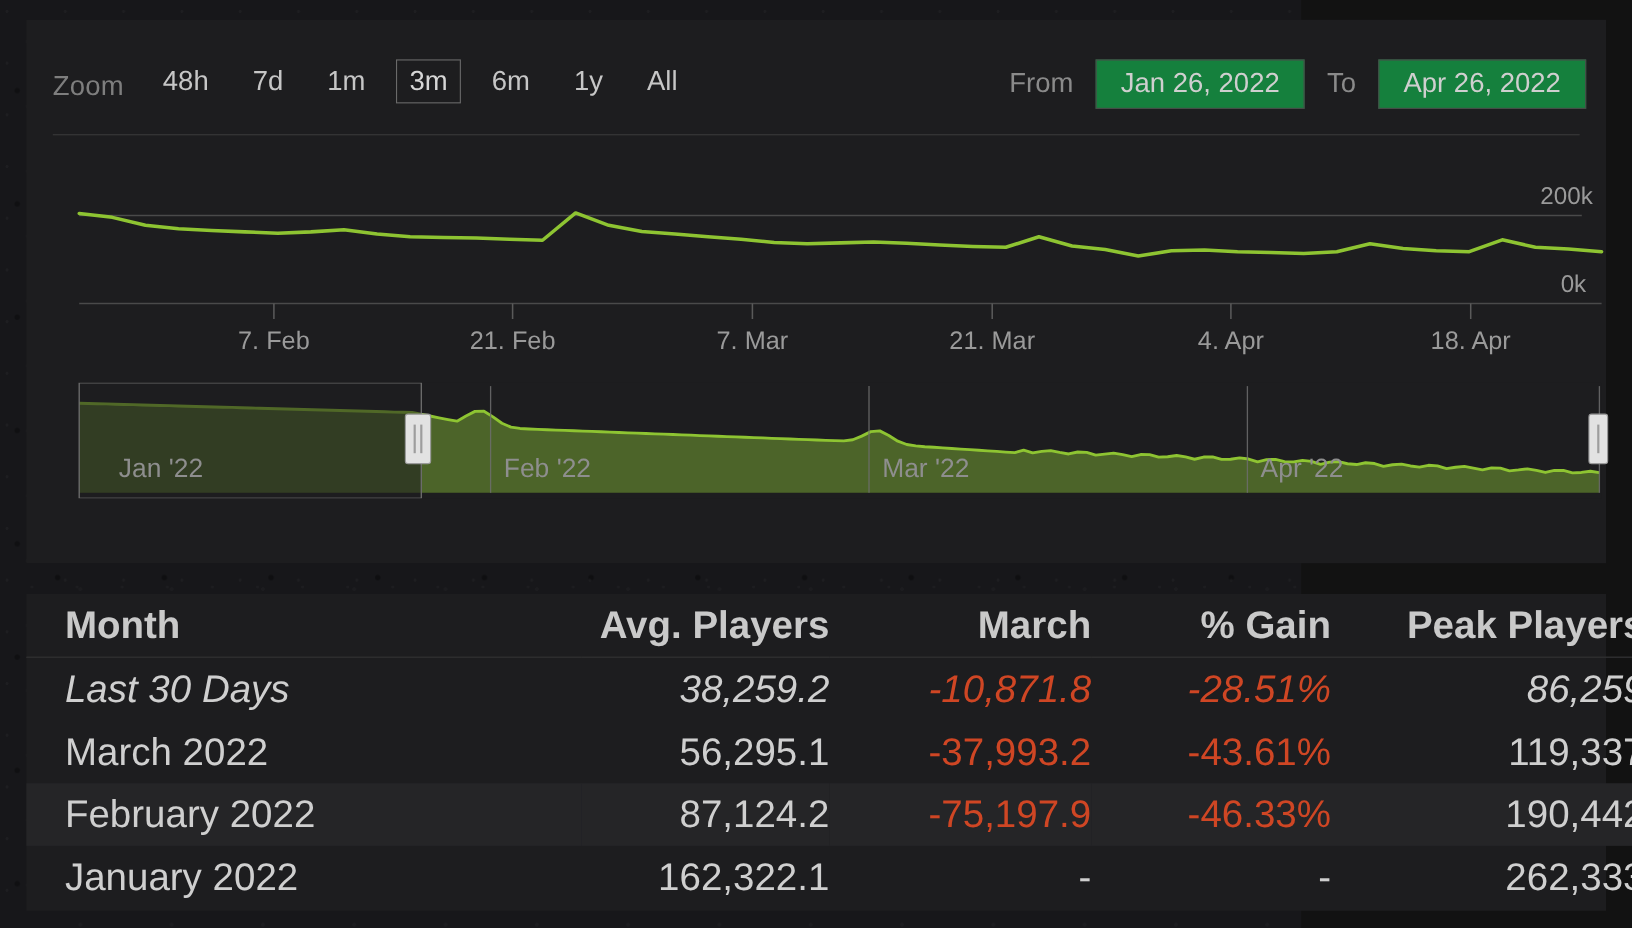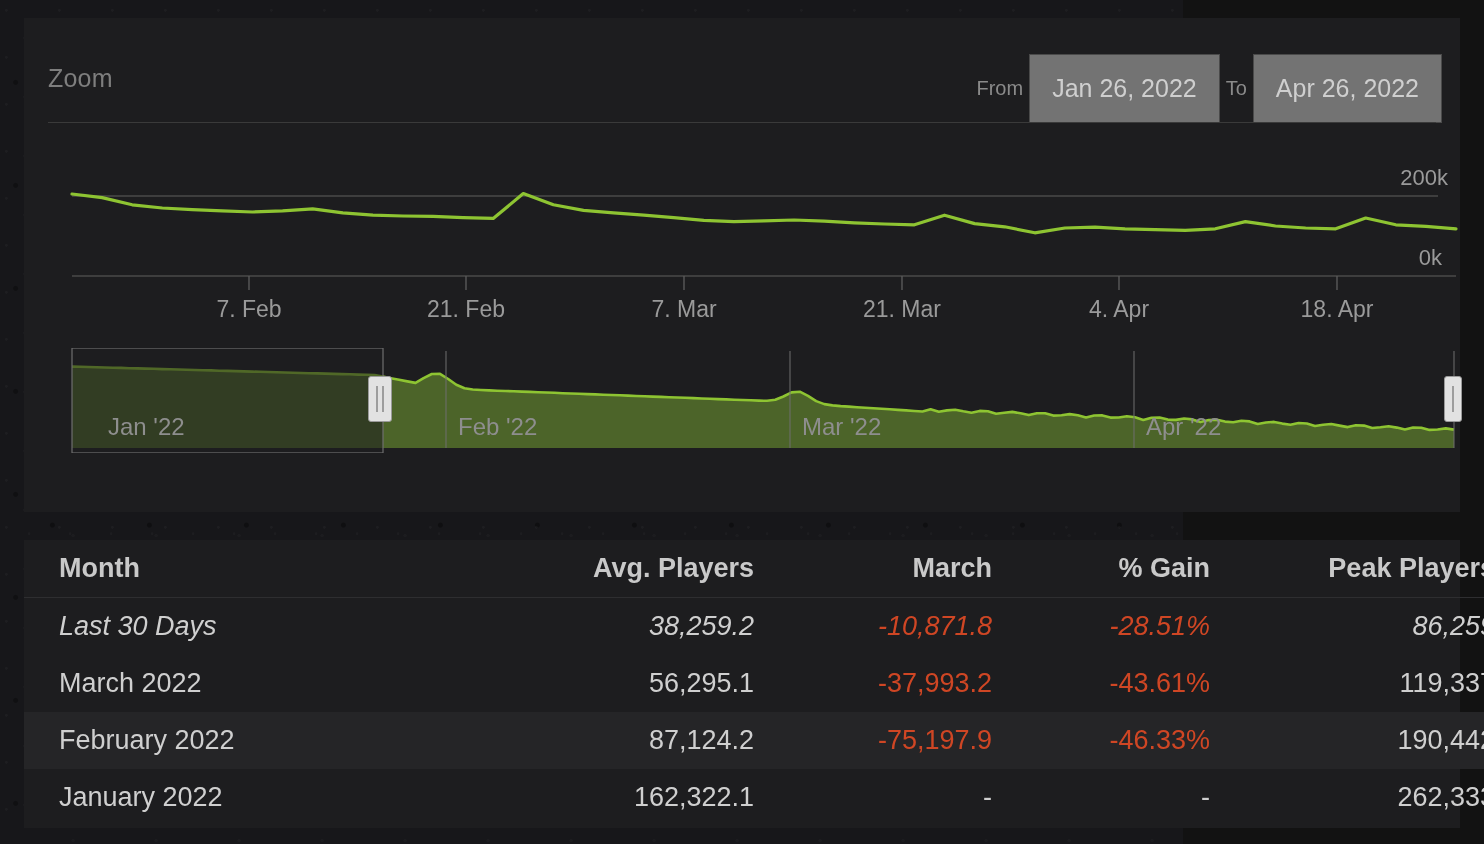--- a/index.html
+++ b/index.html
@@ -35,24 +35,24 @@
     letter-spacing:.2px;
   }
   .zoom-btns{position:absolute;left:112px;top:36px;display:flex;align-items:center;}
   .zbtn{
     font-size:25px;color:#c6c6c6;padding:4px 11px;margin-right:16px;
     border:1px solid transparent;cursor:pointer;line-height:30px;
   }
   .zbtn.active{border:1px solid #6a6a6a;color:#d6d6d6;}
 
   .range{position:absolute;right:18px;top:36px;display:flex;align-items:center;}
-  .range-lbl{font-size:20px;color:#8a8a8a;margin:0 6px;}
+  .range-lbl{font-size:25px;color:#8a8a8a;margin:0 20px;}
   .range-box{
     border:1px solid #4a4a4a;color:#cfcfcf;font-size:25px;
-    padding:19px 22px;line-height:29px;cursor:pointer;background:#737373;
+    padding:7px 22px;line-height:29px;cursor:pointer;background:#15803d;
   }
 
   .divider{
     position:absolute;left:24px;top:104px;width:1388px;height:1px;background:#3a3a3a;
   }
 
   
   .plot{position:absolute;left:24px;top:120px;width:1412px;height:190px;}
   .plot svg{display:block;}
   .ylabel{
@@ -79,21 +79,21 @@
 
   .compare{
     position:absolute;right:22px;top:460px;font-size:30px;color:#f2f2f2;cursor:pointer;
   }
 
   
   .table-panel{
     position:absolute;left:24px;top:540px;width:1436px;height:288px;background:#1d1d1f;
   }
   table{width:100%;border-collapse:collapse;table-layout:fixed;}
-  th,td{font-size:27px;padding:0;height:57px;vertical-align:middle;}
+  th,td{font-size:35px;padding:0;height:57px;vertical-align:middle;}
   th{color:#c9c9c9;font-weight:bold;}
   th.c0,td.c0{width:470px;text-align:left;padding-left:35px;}
   th.c1,td.c1{width:225px;text-align:right;}
   th.c2,td.c2{width:238px;text-align:right;}
   th.c3,td.c3{width:218px;text-align:right;}
   th.c4,td.c4{width:285px;text-align:right;padding-right:21px;}
   td{color:#cfcfcf;}
   tbody tr.alt{background:#252527;}
   tr.italic td{font-style:italic;}
   td.neg{color:#cf4624;}
@@ -101,20 +101,29 @@
 </style>
 </head>
 <body>
 
 <div class="page">
 
   <div class="chart-panel">
 
     <div class="toolbar">
       <div class="zoom-label">Zoom</div>
+      <div class="zoom-btns" id="zoom-btns">
+          <span class="zbtn">48h</span>
+          <span class="zbtn">7d</span>
+          <span class="zbtn">1m</span>
+          <span class="zbtn active">3m</span>
+          <span class="zbtn">6m</span>
+          <span class="zbtn">1y</span>
+          <span class="zbtn">All</span>
+        </div>
 
       <div class="range">
         <span class="range-lbl">From</span>
         <span class="range-box">Jan 26, 2022</span>
         <span class="range-lbl">To</span>
         <span class="range-box">Apr 26, 2022</span>
       </div>
     </div>
 
     <div class="divider"></div>

